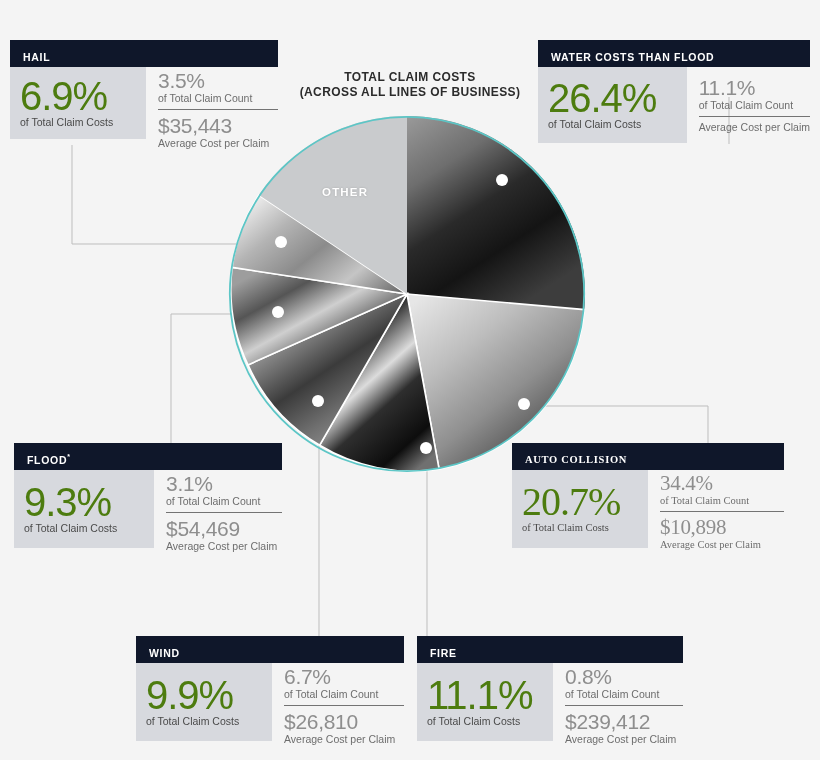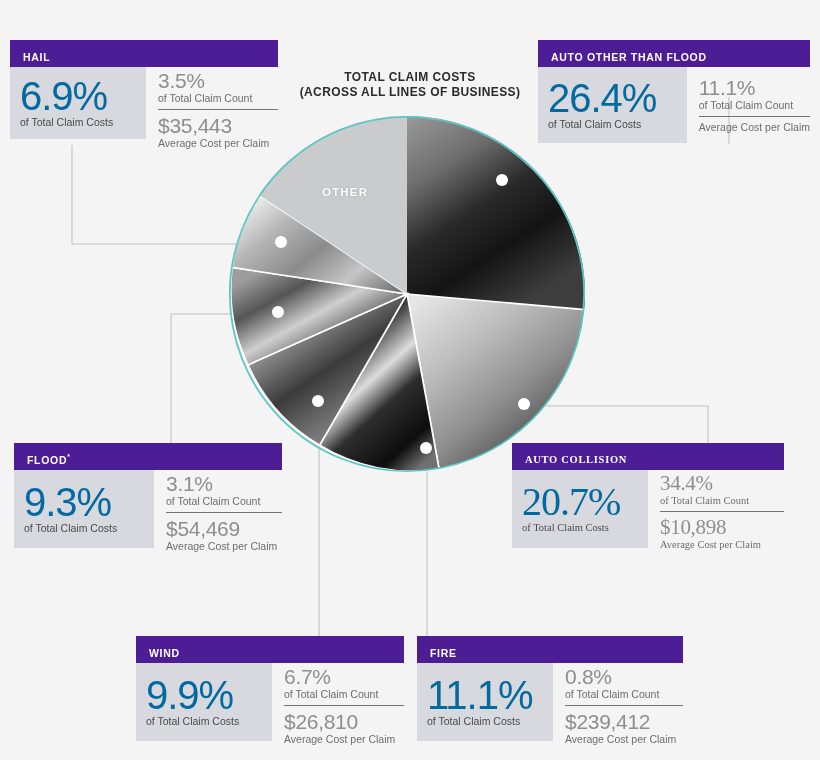--- a/index.html
+++ b/index.html
@@ -59,21 +59,21 @@
     left: 0; top: 0;
     width: 820px; height: 760px;
     pointer-events: none;
   }
 
   
   .card {
     position: absolute;
   }
   .card-header {
-    background: #4c1d95;
+    background: #0f172a;
     color: #ffffff;
     font-size: 10.5px;
     font-weight: bold;
     letter-spacing: 0.7px;
     padding: 7px 4px 7px 13px;
     height: 13px;
     line-height: 13px;
     box-sizing: content-box;
   }
   .card-header sup {
@@ -90,21 +90,21 @@
     padding: 6px 10px 10px 10px;
     box-sizing: border-box;
     display: flex;
     flex-direction: column;
     justify-content: center;
   }
   .primary .big {
     font-size: 40px;
     line-height: 42px;
     font-weight: 400;
-    color: #0369a1;
+    color: #4d7c0f;
     letter-spacing: -1px;
     white-space: nowrap;
   }
   .primary .cap {
     font-size: 10.5px;
     color: #4a4a4a;
     margin-top: -1px;
     white-space: nowrap;
   }
   .secondary {
@@ -264,21 +264,21 @@
         <div class="sec-block divider">
           <div class="num">$35,443</div>
           <div class="cap">Average Cost per Claim</div>
         </div>
       </div>
     </div>
   </div>
 
   <div class="card" id="card-water">
     <div class="card-header">
-      <span>AUTO OTHER THAN FLOOD</span><sup></sup>
+      <span>WATER COSTS THAN FLOOD</span><sup></sup>
     </div>
     <div class="card-body">
       <div class="primary">
         <div class="big">26.4%</div>
         <div class="cap">of Total Claim Costs</div>
       </div>
       <div class="secondary">
         <div class="sec-block">
           <div class="num">11.1%</div>
           <div class="cap">of Total Claim Count</div>

